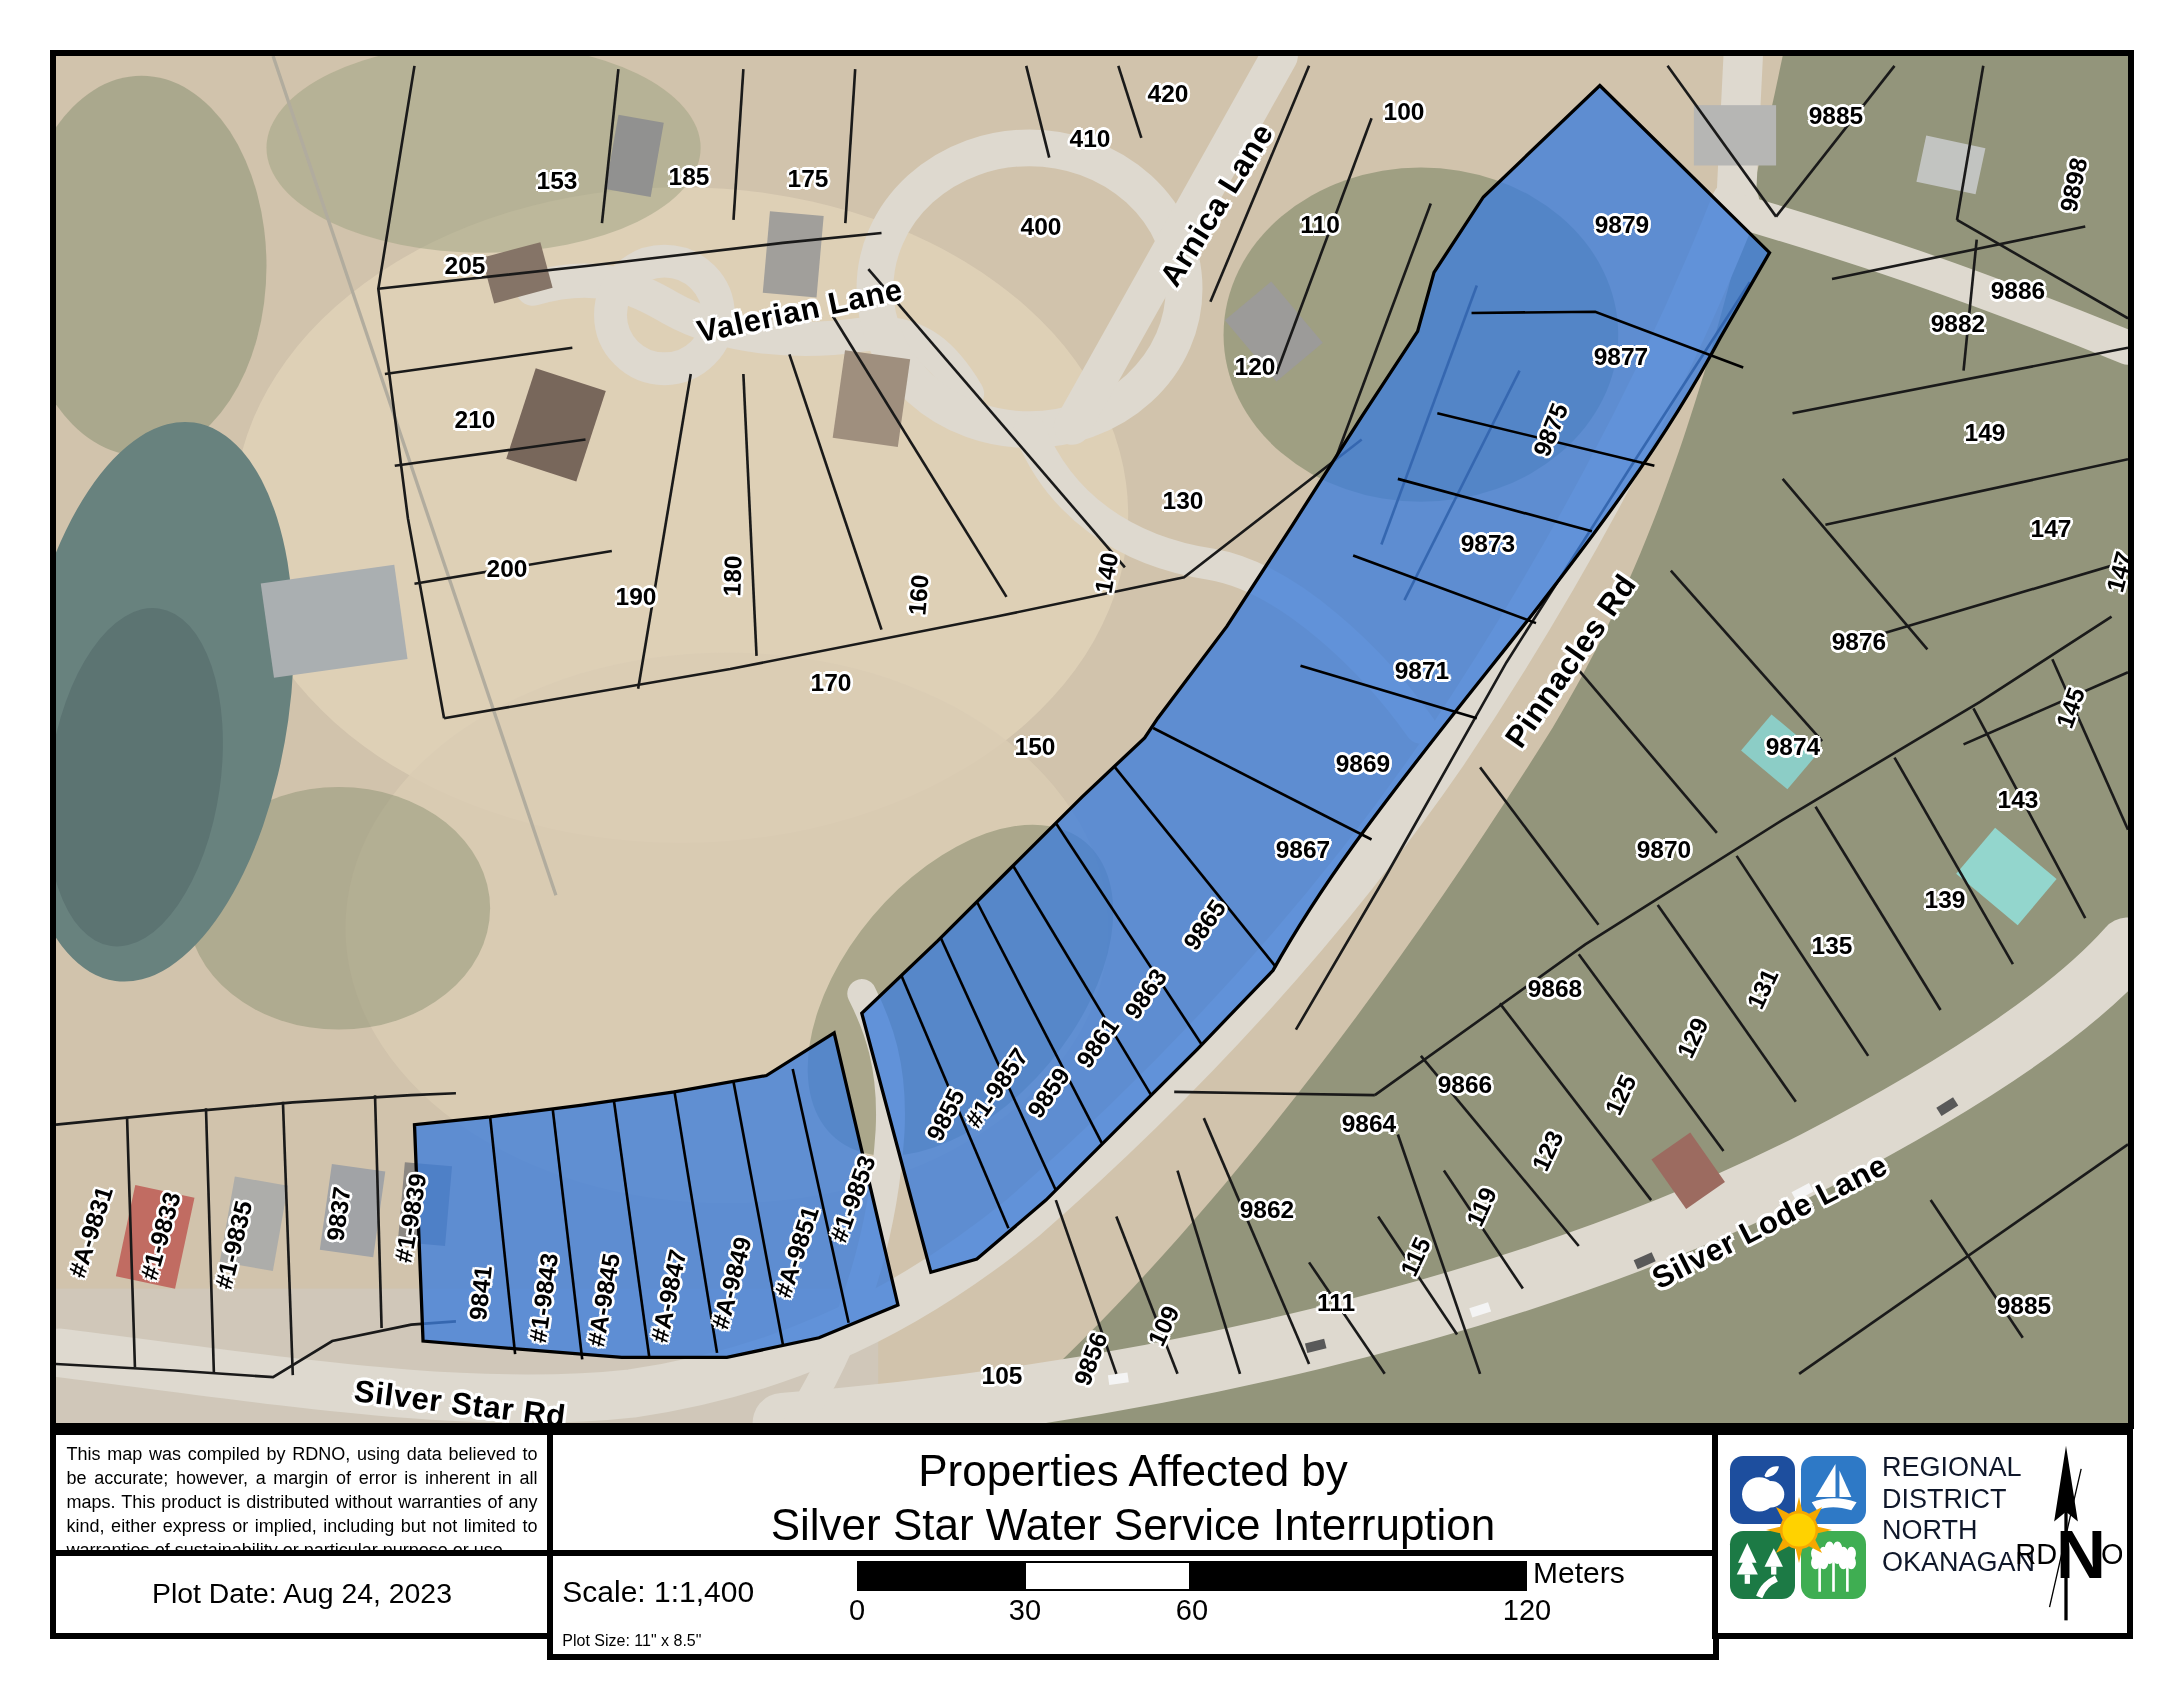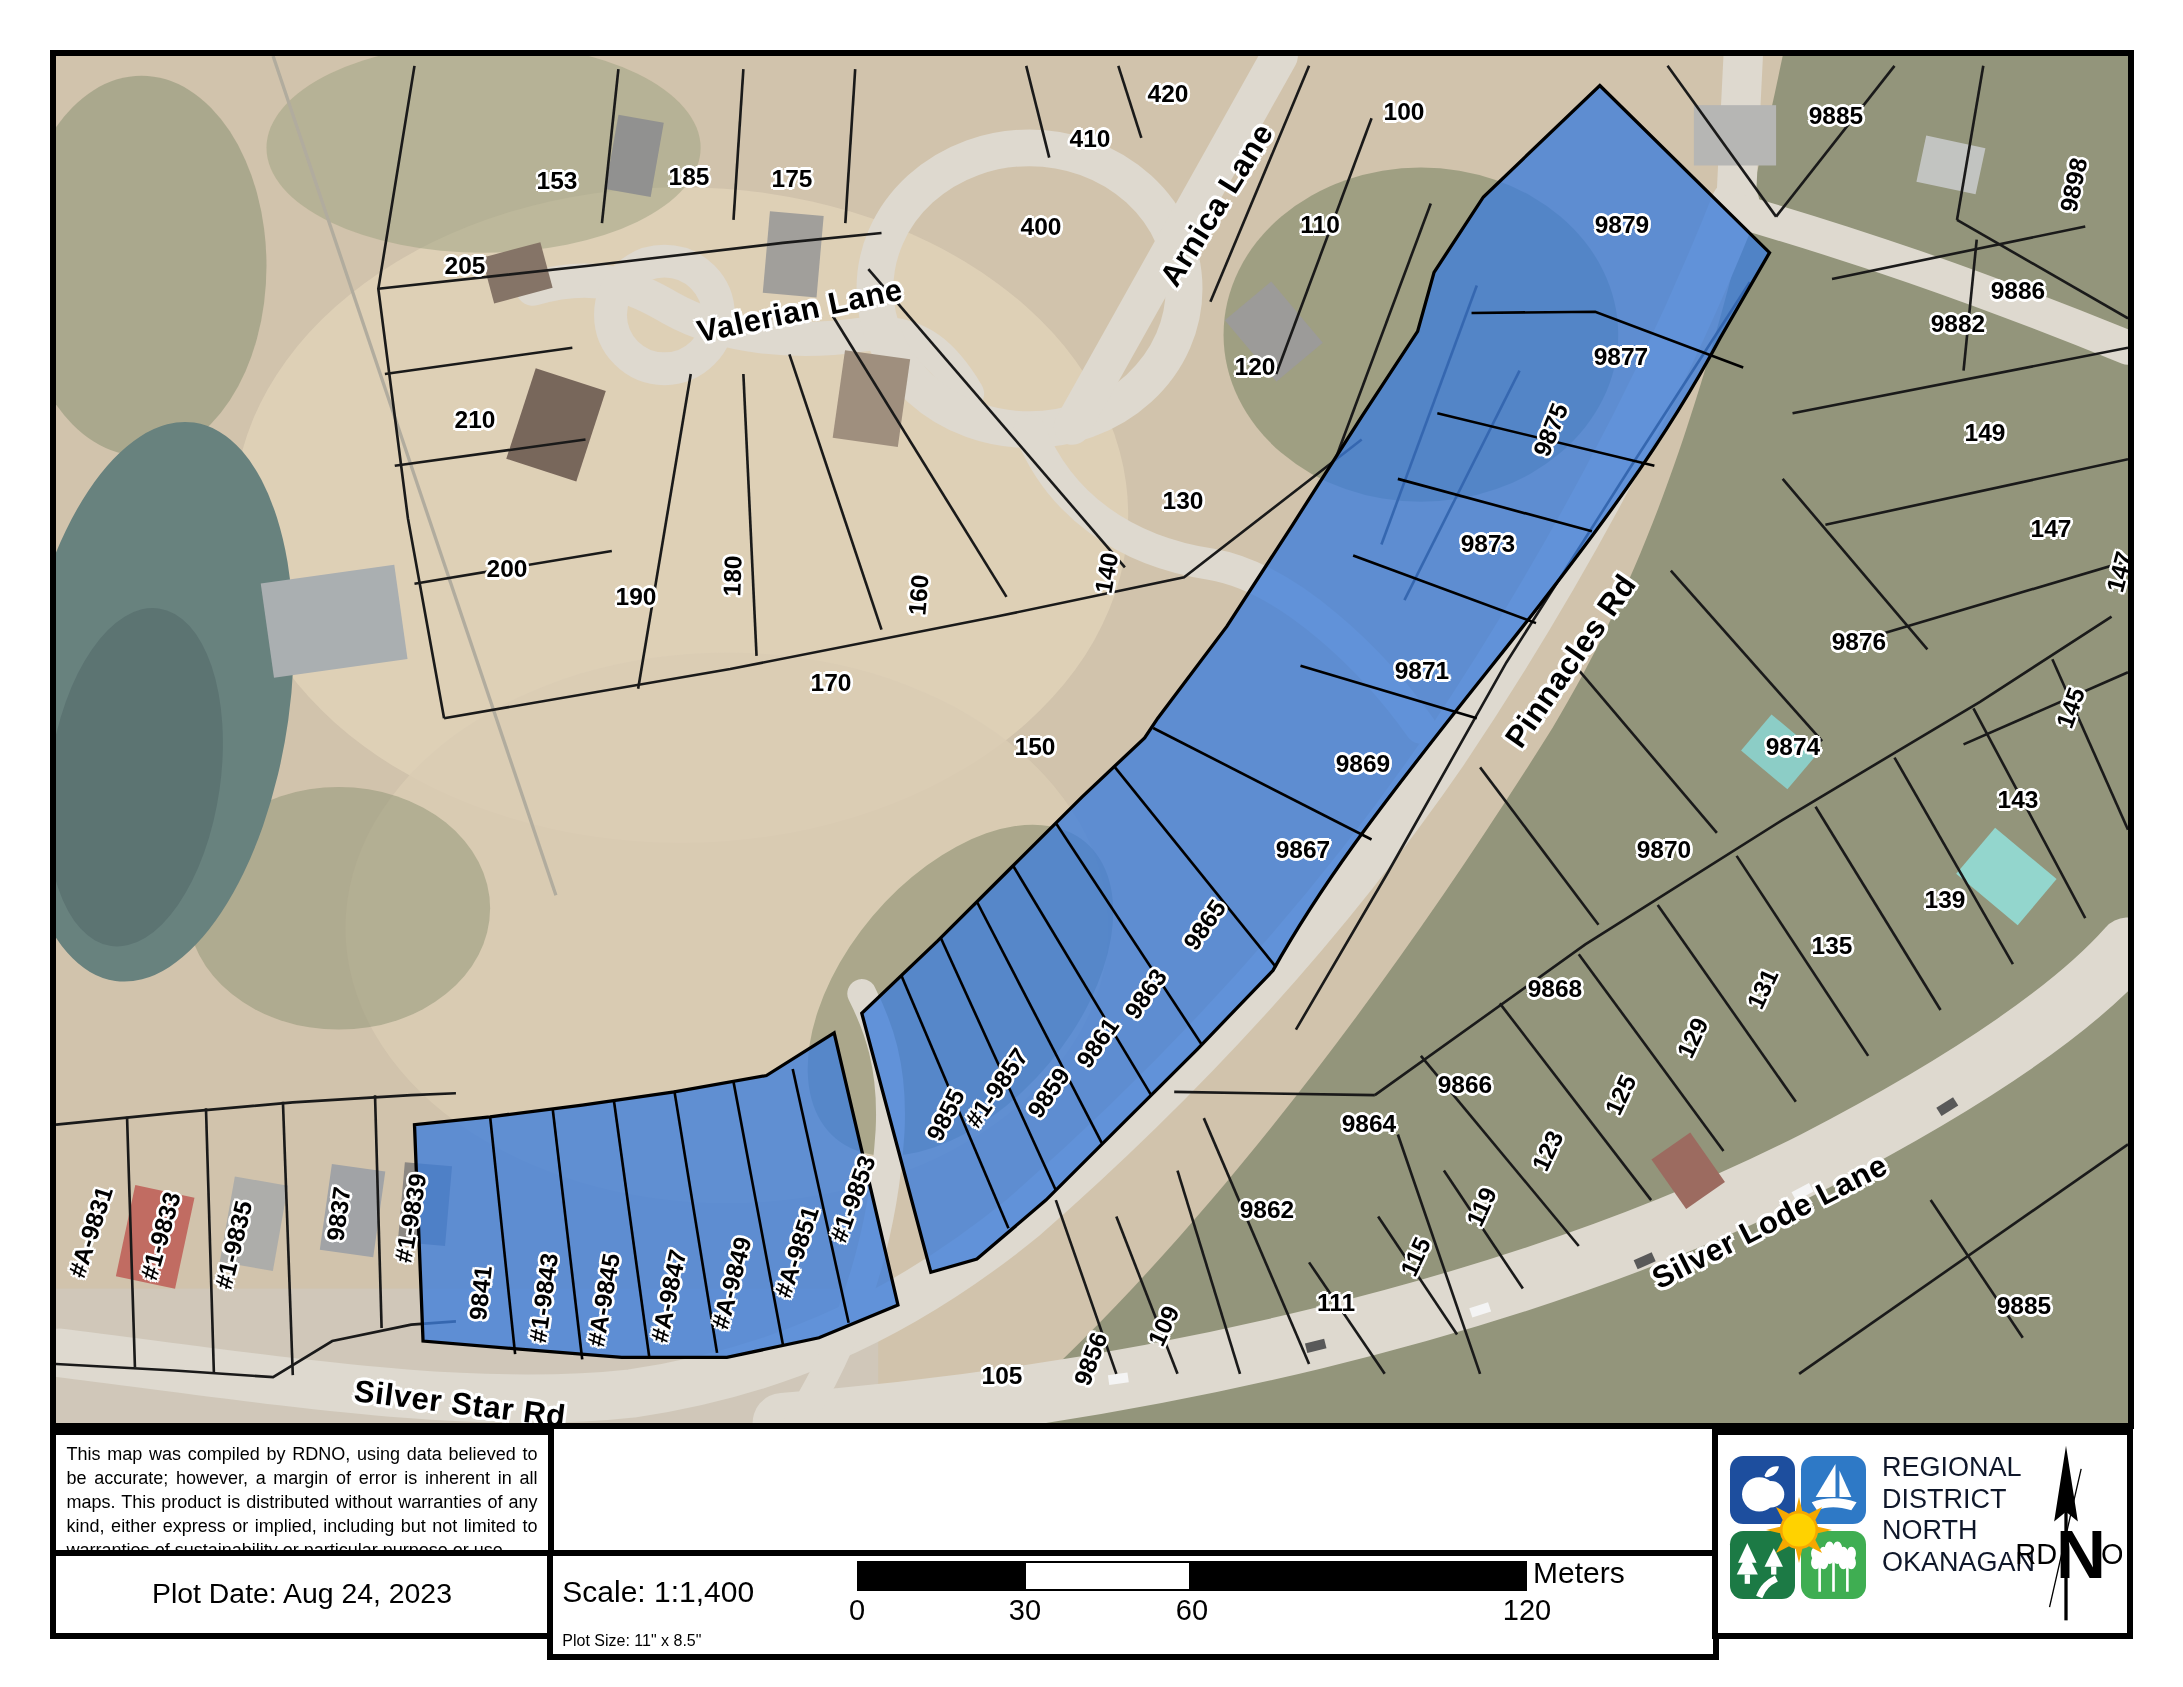--- a/index.html
+++ b/index.html
@@ -209,21 +209,21 @@
           <polyline points="940,1578 1005,1978"></polyline>
           <polyline points="848,1592 902,1985"></polyline>
           <polyline points="755,1605 800,1988"></polyline>
           <polyline points="660,1618 698,1980"></polyline>
         </g>
       </g>
     </svg>
     <div class="labels" id="labels">
         <div class="parcel-label" style="left: 501px; top: 125px; transform: translate(-50%, -50%) rotate(0deg);">153</div>
         <div class="parcel-label" style="left: 633px; top: 121px; transform: translate(-50%, -50%) rotate(0deg);">185</div>
-        <div class="parcel-label" style="left: 736px; top: 123px; transform: translate(-50%, -50%) rotate(0deg);">175</div>
+        <div class="parcel-label" style="left: 752px; top: 123px; transform: translate(-50%, -50%) rotate(0deg);">175</div>
         <div class="parcel-label" style="left: 409px; top: 210px; transform: translate(-50%, -50%) rotate(0deg);">205</div>
         <div class="parcel-label" style="left: 419px; top: 364px; transform: translate(-50%, -50%) rotate(0deg);">210</div>
         <div class="parcel-label" style="left: 451px; top: 513px; transform: translate(-50%, -50%) rotate(0deg);">200</div>
         <div class="parcel-label" style="left: 580px; top: 541px; transform: translate(-50%, -50%) rotate(0deg);">190</div>
         <div class="parcel-label" style="left: 677px; top: 520px; transform: translate(-50%, -50%) rotate(-88deg);">180</div>
         <div class="parcel-label" style="left: 775px; top: 627px; transform: translate(-50%, -50%) rotate(0deg);">170</div>
         <div class="parcel-label" style="left: 863px; top: 539px; transform: translate(-50%, -50%) rotate(-85deg);">160</div>
         <div class="parcel-label" style="left: 979px; top: 691px; transform: translate(-50%, -50%) rotate(0deg);">150</div>
         <div class="parcel-label" style="left: 1051px; top: 517px; transform: translate(-50%, -50%) rotate(-80deg);">140</div>
         <div class="parcel-label" style="left: 1127px; top: 429px; transform: translate(-50%, -50%) rotate(0deg); margin-top: 16px;">130</div>
@@ -296,20 +296,26 @@
   </div>
 
   <div class="fbox box-disclaimer">
     <div class="disclaimer">This map was compiled by RDNO, using data believed to be accurate; however, a margin of error is inherent in all maps. This product is distributed without warranties of any kind, either express or implied, including but not limited to warranties of sustainability or particular purpose or use.</div>
   </div>
 
   <div class="fbox box-plotdate">
     <div class="plotdate">Plot Date: Aug 24, 2023</div>
   </div>
 
+  <div class="fbox box-title">
+    <div class="titleblock">
+      <div class="title-line">Properties Affected by</div>
+      <div class="title-line">Silver Star Water Service Interruption</div>
+    </div>
+  </div>
 
   <div class="fbox box-scale">
     <div class="scale-row">
       <div class="scale-text">Scale: 1:1,400</div>
       <div class="plot-size">Plot Size: 11" x 8.5"</div>
       <div class="scalebar">
         <div class="seg-white"></div>
       </div>
       <div class="tick" style="left:304px">0</div>
       <div class="tick" style="left:472px">30</div>

